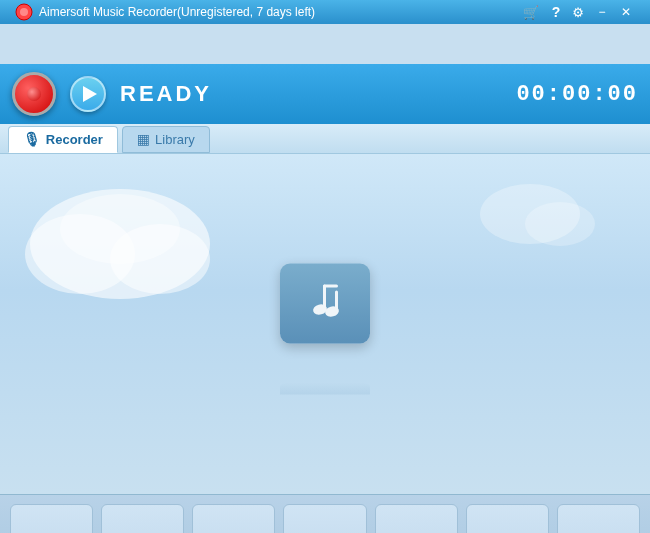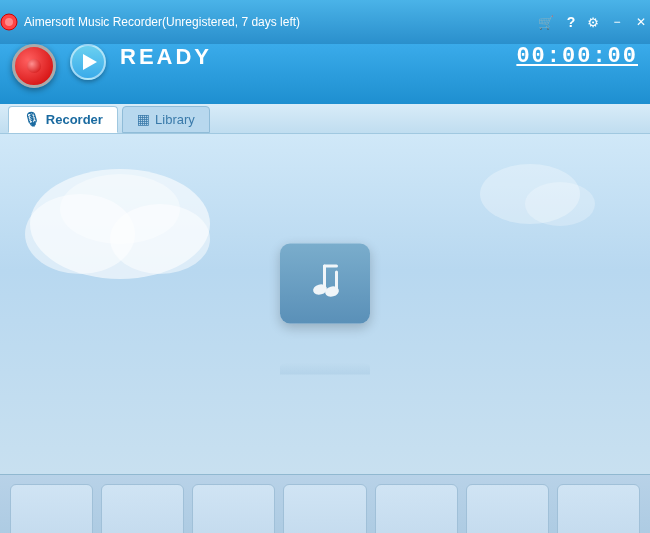--- a/index.html
+++ b/index.html
@@ -7,24 +7,24 @@
       width: 650px;
       height: 533px;
       font-family: 'Segoe UI', Arial, sans-serif;
       overflow: hidden;
       background: #c8dff0;
     }
 
     
     .title-bar {
       background: linear-gradient(180deg, #4ab3e8 0%, #2a8fcc 100%);
-      height: 44px;
-      display: flex;
-      align-items: center;
-      padding: 0 0;
+      height: 24px;
+      display: flex;
+      align-items: center;
+      padding: 0 15px;
       user-select: none;
       justify-content: space-between;
     }
     .title-bar-icon {
       width: 18px;
       height: 18px;
       margin-right: 6px;
     }
     .title-bar-text {
       color: white;
@@ -53,23 +53,24 @@
       font-size: 12px;
       cursor: pointer;
       border-radius: 2px;
     }
 
     
     .transport-bar {
       background: linear-gradient(180deg, #3aabea 0%, #1e8fd0 100%);
       height: 60px;
       display: flex;
-      align-items: flex-start;
+      align-items: center;
       padding: 0 12px;
       gap: 14px;
+      margin-top: 40px;
     }
     .record-btn {
       width: 44px;
       height: 44px;
       border-radius: 50%;
       background: radial-gradient(circle at 35% 35%, #ff6060, #cc0000);
       border: 3px solid #aaa;
       box-shadow: 0 2px 6px rgba(0,0,0,0.4);
       cursor: pointer;
       display: flex;
@@ -110,21 +111,20 @@
       font-weight: bold;
       letter-spacing: 3px;
       flex: 1;
     }
     .timer-text {
       color: white;
       font-size: 22px;
       font-weight: bold;
       font-family: 'Courier New', monospace;
       letter-spacing: 2px;
-      text-decoration: underline;
     }
 
     
     .tabs-bar {
       background: linear-gradient(180deg, #d8ecf8 0%, #c0ddf0 100%);
       border-bottom: 1px solid #a0c8e0;
       display: flex;
       align-items: flex-end;
       padding: 0 8px;
       height: 30px;

